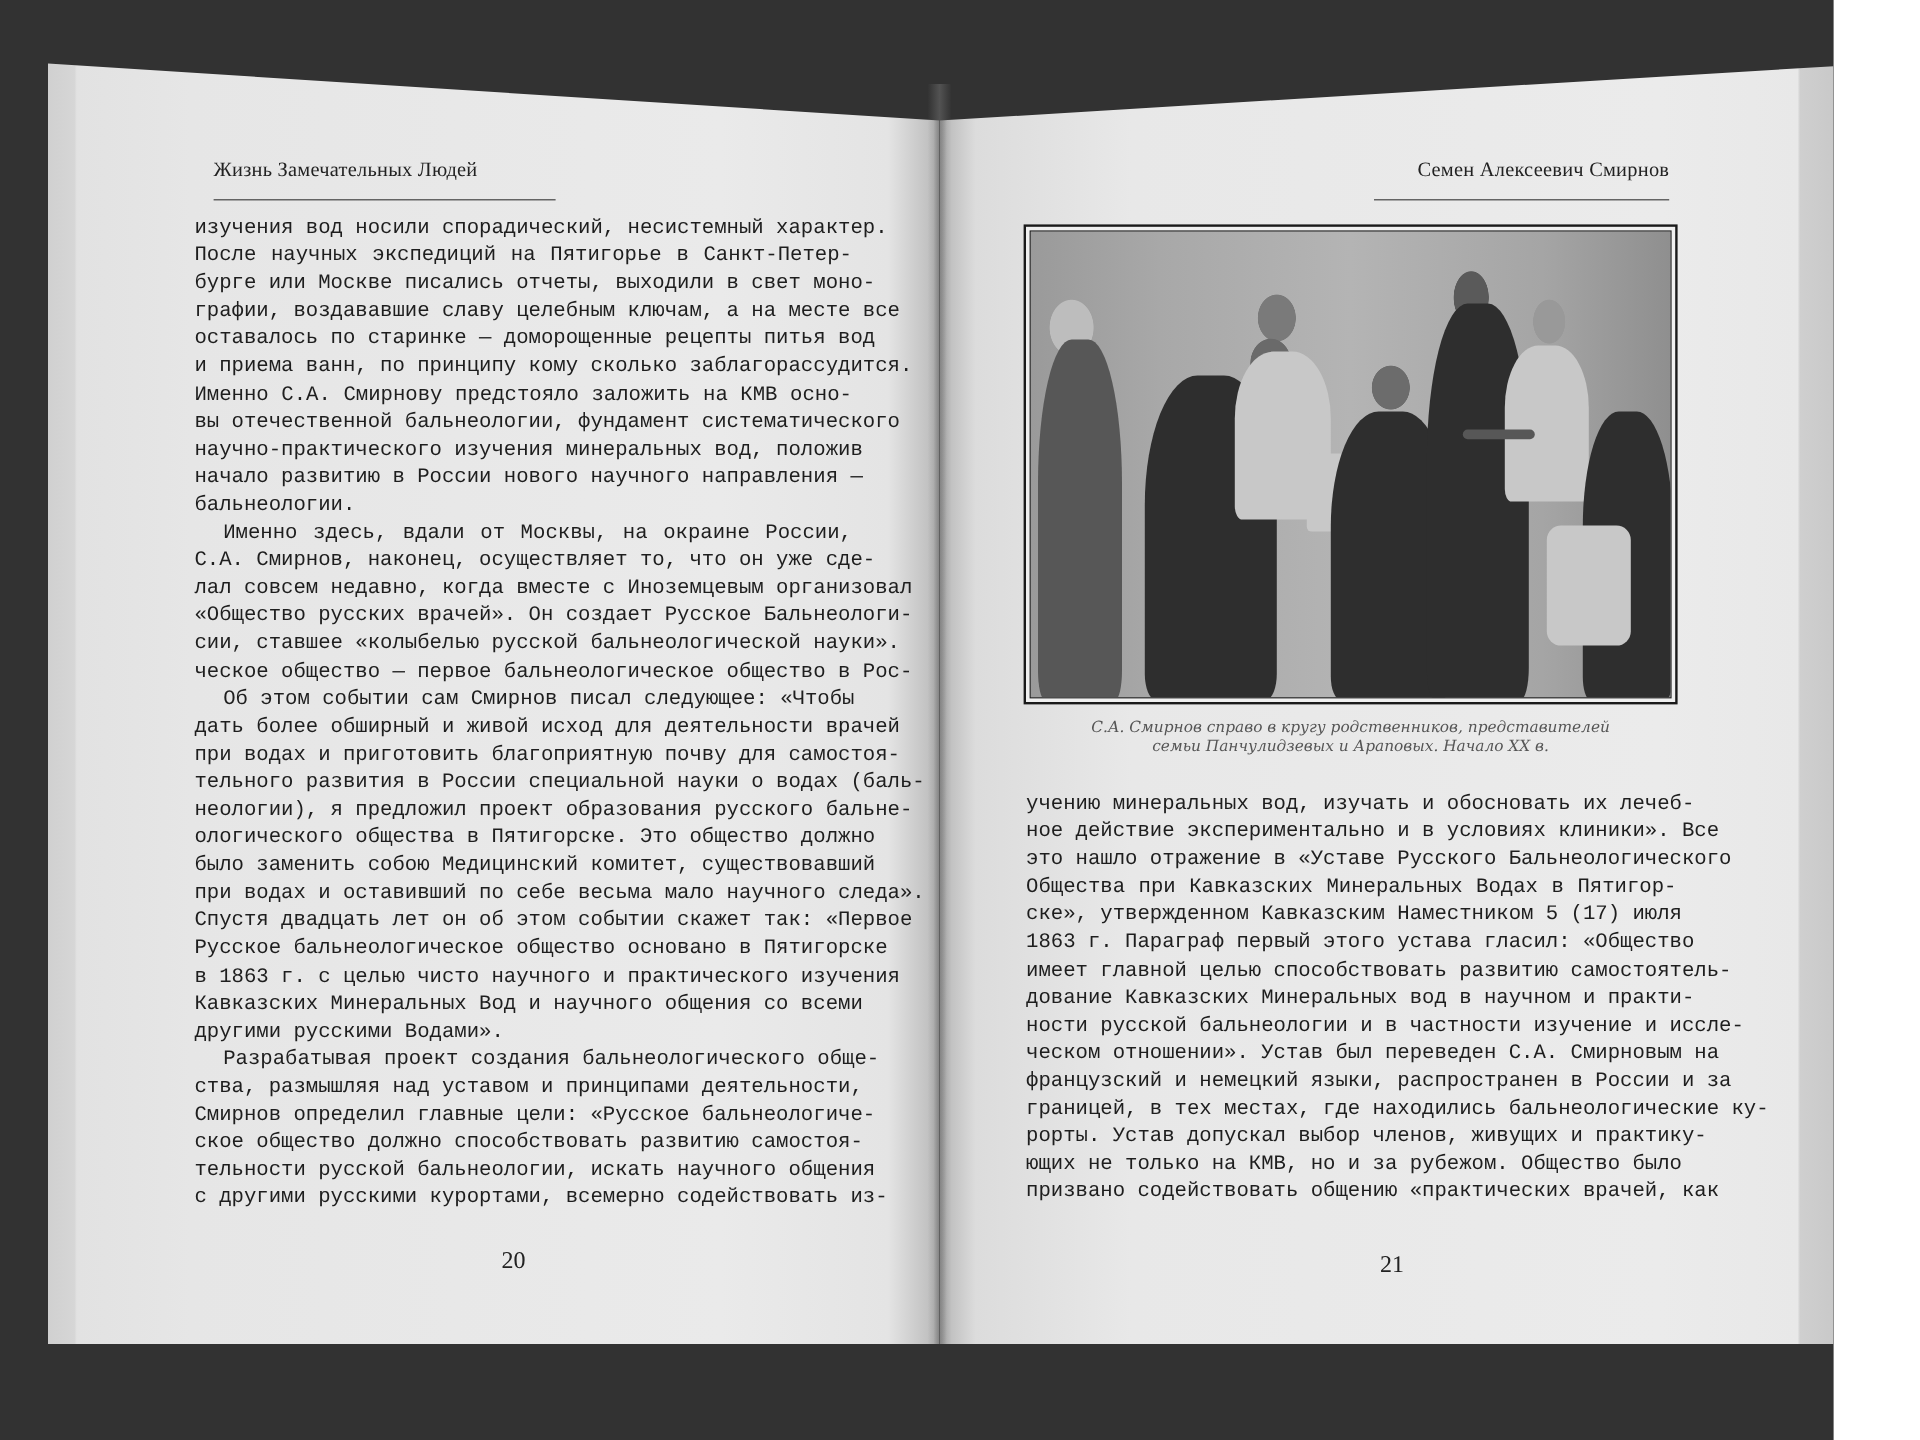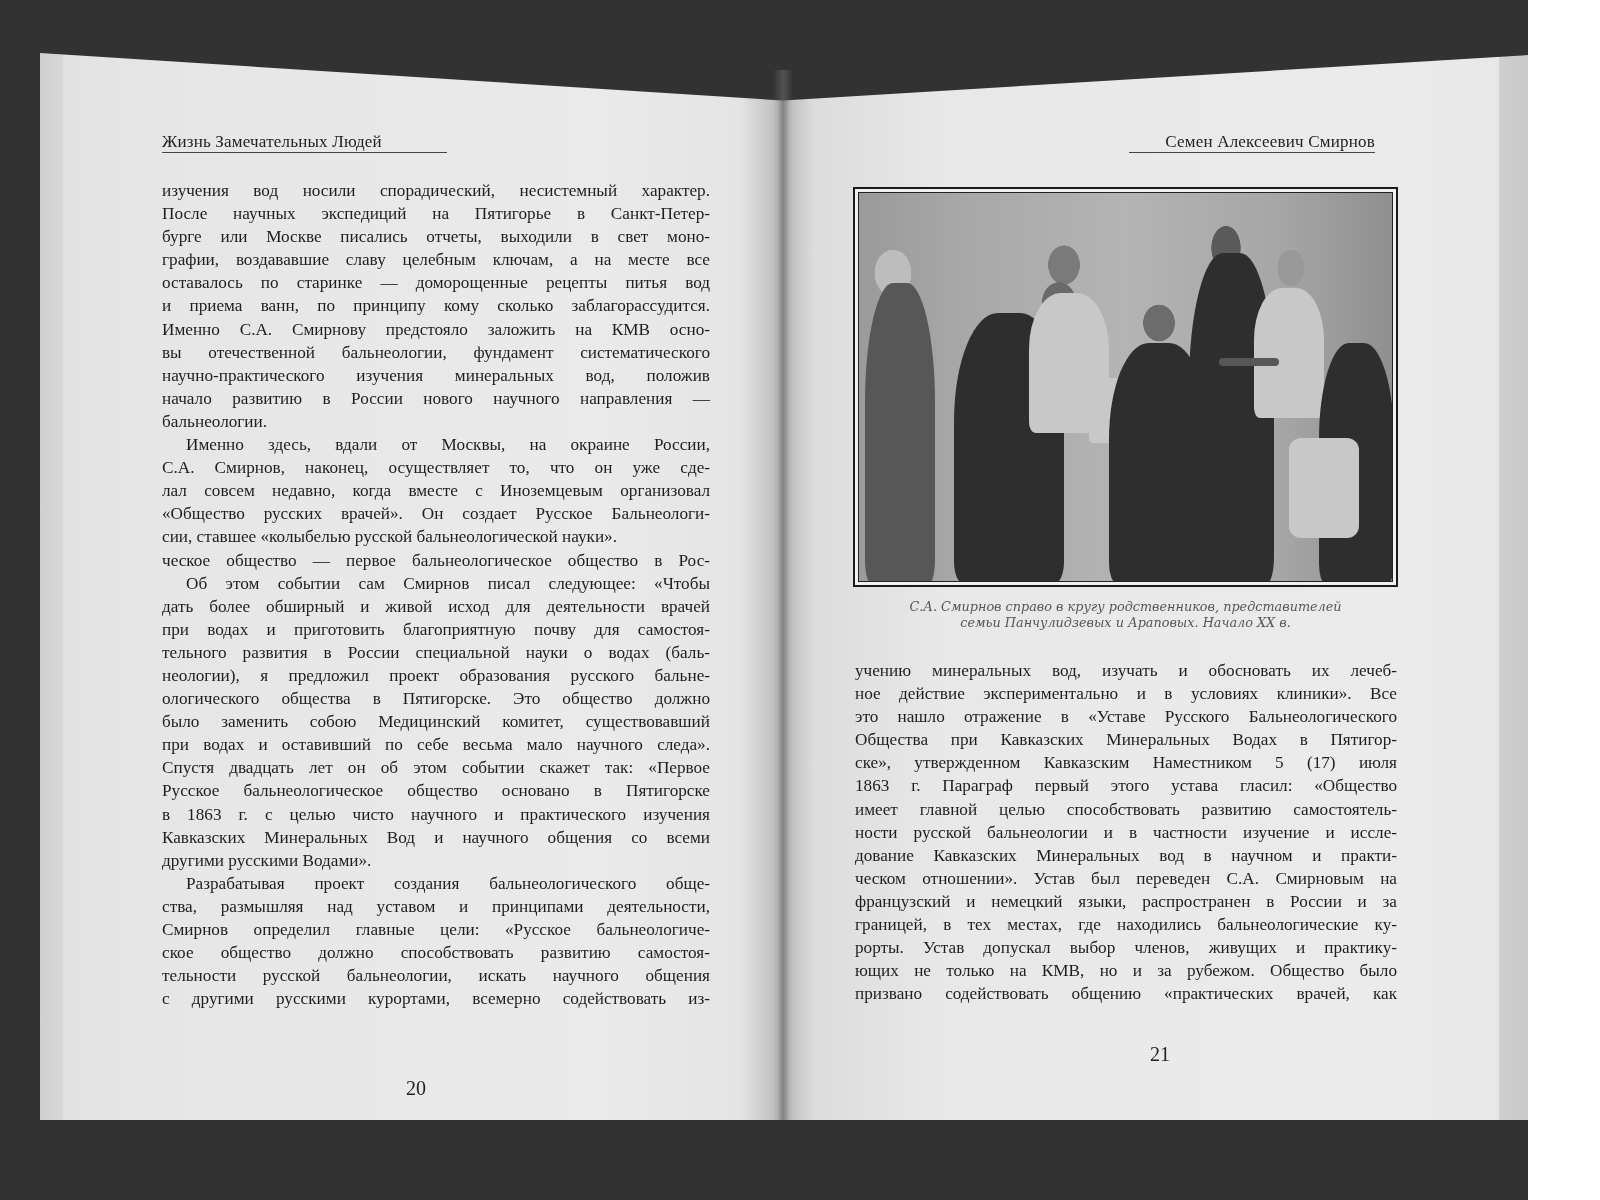--- a/index.html
+++ b/index.html
@@ -21,37 +21,37 @@
     border-bottom-left-radius:0;
   }
   .page-right {
     left:743px; width:745px;
     background:linear-gradient(90deg,#8a8a8a 0px,#bdbdbd 6px,#dcdcdc 30px,#e8e8e8 160px,#ebebeb 600px,#e8e8e8 715px,#cfcfcf 717px,#c9c9c9 745px);
     clip-path:polygon(0 5.6%, 100% 1.4%, 100% 100%, 0 100%);
   }
   .running-head {
     position:absolute; top:92px; font-size:17px; color:#222;
     font-family:"Liberation Serif", serif; letter-spacing:0.2px;
-    padding-bottom:0; border-bottom:1.5px solid #444;
+    padding-bottom:14px; border-bottom:1.5px solid #444;margin-left:16px;
   }
   .rh-left { left:122px; width:285px; }
   .rh-right { left:346px; width:246px; text-align:right; }
   .text {
     position:absolute; font-size:17.2px; line-height:23.1px; color:#1e1e1e;
-    text-align:justify; font-family:Liberation Serif, serif;
+    text-align:justify; font-family:Liberation Mono, monospace;
   }
   .text .line { display:block; text-align:justify; text-align-last:justify; white-space:nowrap; }
   .text .line.last { text-align-last:left; }
   .text .indent { padding-left:24px; }
   .text-left { left:122px; top:139px; width:548px; }
   .text-right { left:72px; top:619px; width:542px; }
   .page-number {
     position:absolute; font-size:20px; color:#222; font-family:"Liberation Serif", serif;
   }
-  .pn-left { left:366px; top:1000px;margin-top:37px; }
+  .pn-left { left:378px; top:1000px; }
   .pn-right { left:350px; top:1003px;margin-left:17px; }
   .photo-frame {
     position:absolute; left:70px; top:147px; width:545px; height:400px;
     border:2px solid #1a1a1a; box-sizing:border-box; padding:3px; background:#f0f0f0;
   }
   .photo {
     width:100%; height:100%; box-sizing:border-box; border:1.5px solid #222;
     background:
       radial-gradient(ellipse 30px 38px at 34px 80px, #bdbdbd 0%, #bdbdbd 60%, transparent 62%),
       radial-gradient(ellipse 28px 34px at 200px 110px, #6a6a6a 0%, #6a6a6a 60%, transparent 62%),
@@ -150,22 +150,22 @@
     </div>
 
     <div class="text text-right" id="right-body">
         <span class="line">учению минеральных вод, изучать и обосновать их лечеб-</span>
         <span class="line">ное действие экспериментально и в условиях клиники». Все</span>
         <span class="line">это нашло отражение в «Уставе Русского Бальнеологического</span>
         <span class="line">Общества при Кавказских Минеральных Водах в Пятигор-</span>
         <span class="line">ске», утвержденном Кавказским Наместником 5 (17) июля</span>
         <span class="line">1863 г. Параграф первый этого устава гласил: «Общество</span>
         <span class="line">имеет главной целью способствовать развитию самостоятель-</span>
+        <span class="line">дование Кавказских Минеральных вод в научном и практи-</span>
         <span class="line">ности русской бальнеологии и в частности изучение и иссле-</span>
-        <span class="line">дование Кавказских Минеральных вод в научном и практи-</span>
         <span class="line">ческом отношении». Устав был переведен С.А. Смирновым на</span>
         <span class="line">французский и немецкий языки, распространен в России и за</span>
         <span class="line">границей, в тех местах, где находились бальнеологические ку-</span>
         <span class="line">рорты. Устав допускал выбор членов, живущих и практику-</span>
         <span class="line">ющих не только на КМВ, но и за рубежом. Общество было</span>
         <span class="line">призвано содействовать общению «практических врачей, как</span>
       </div>
     <div class="page-number pn-right">21</div>
   </div>
 

